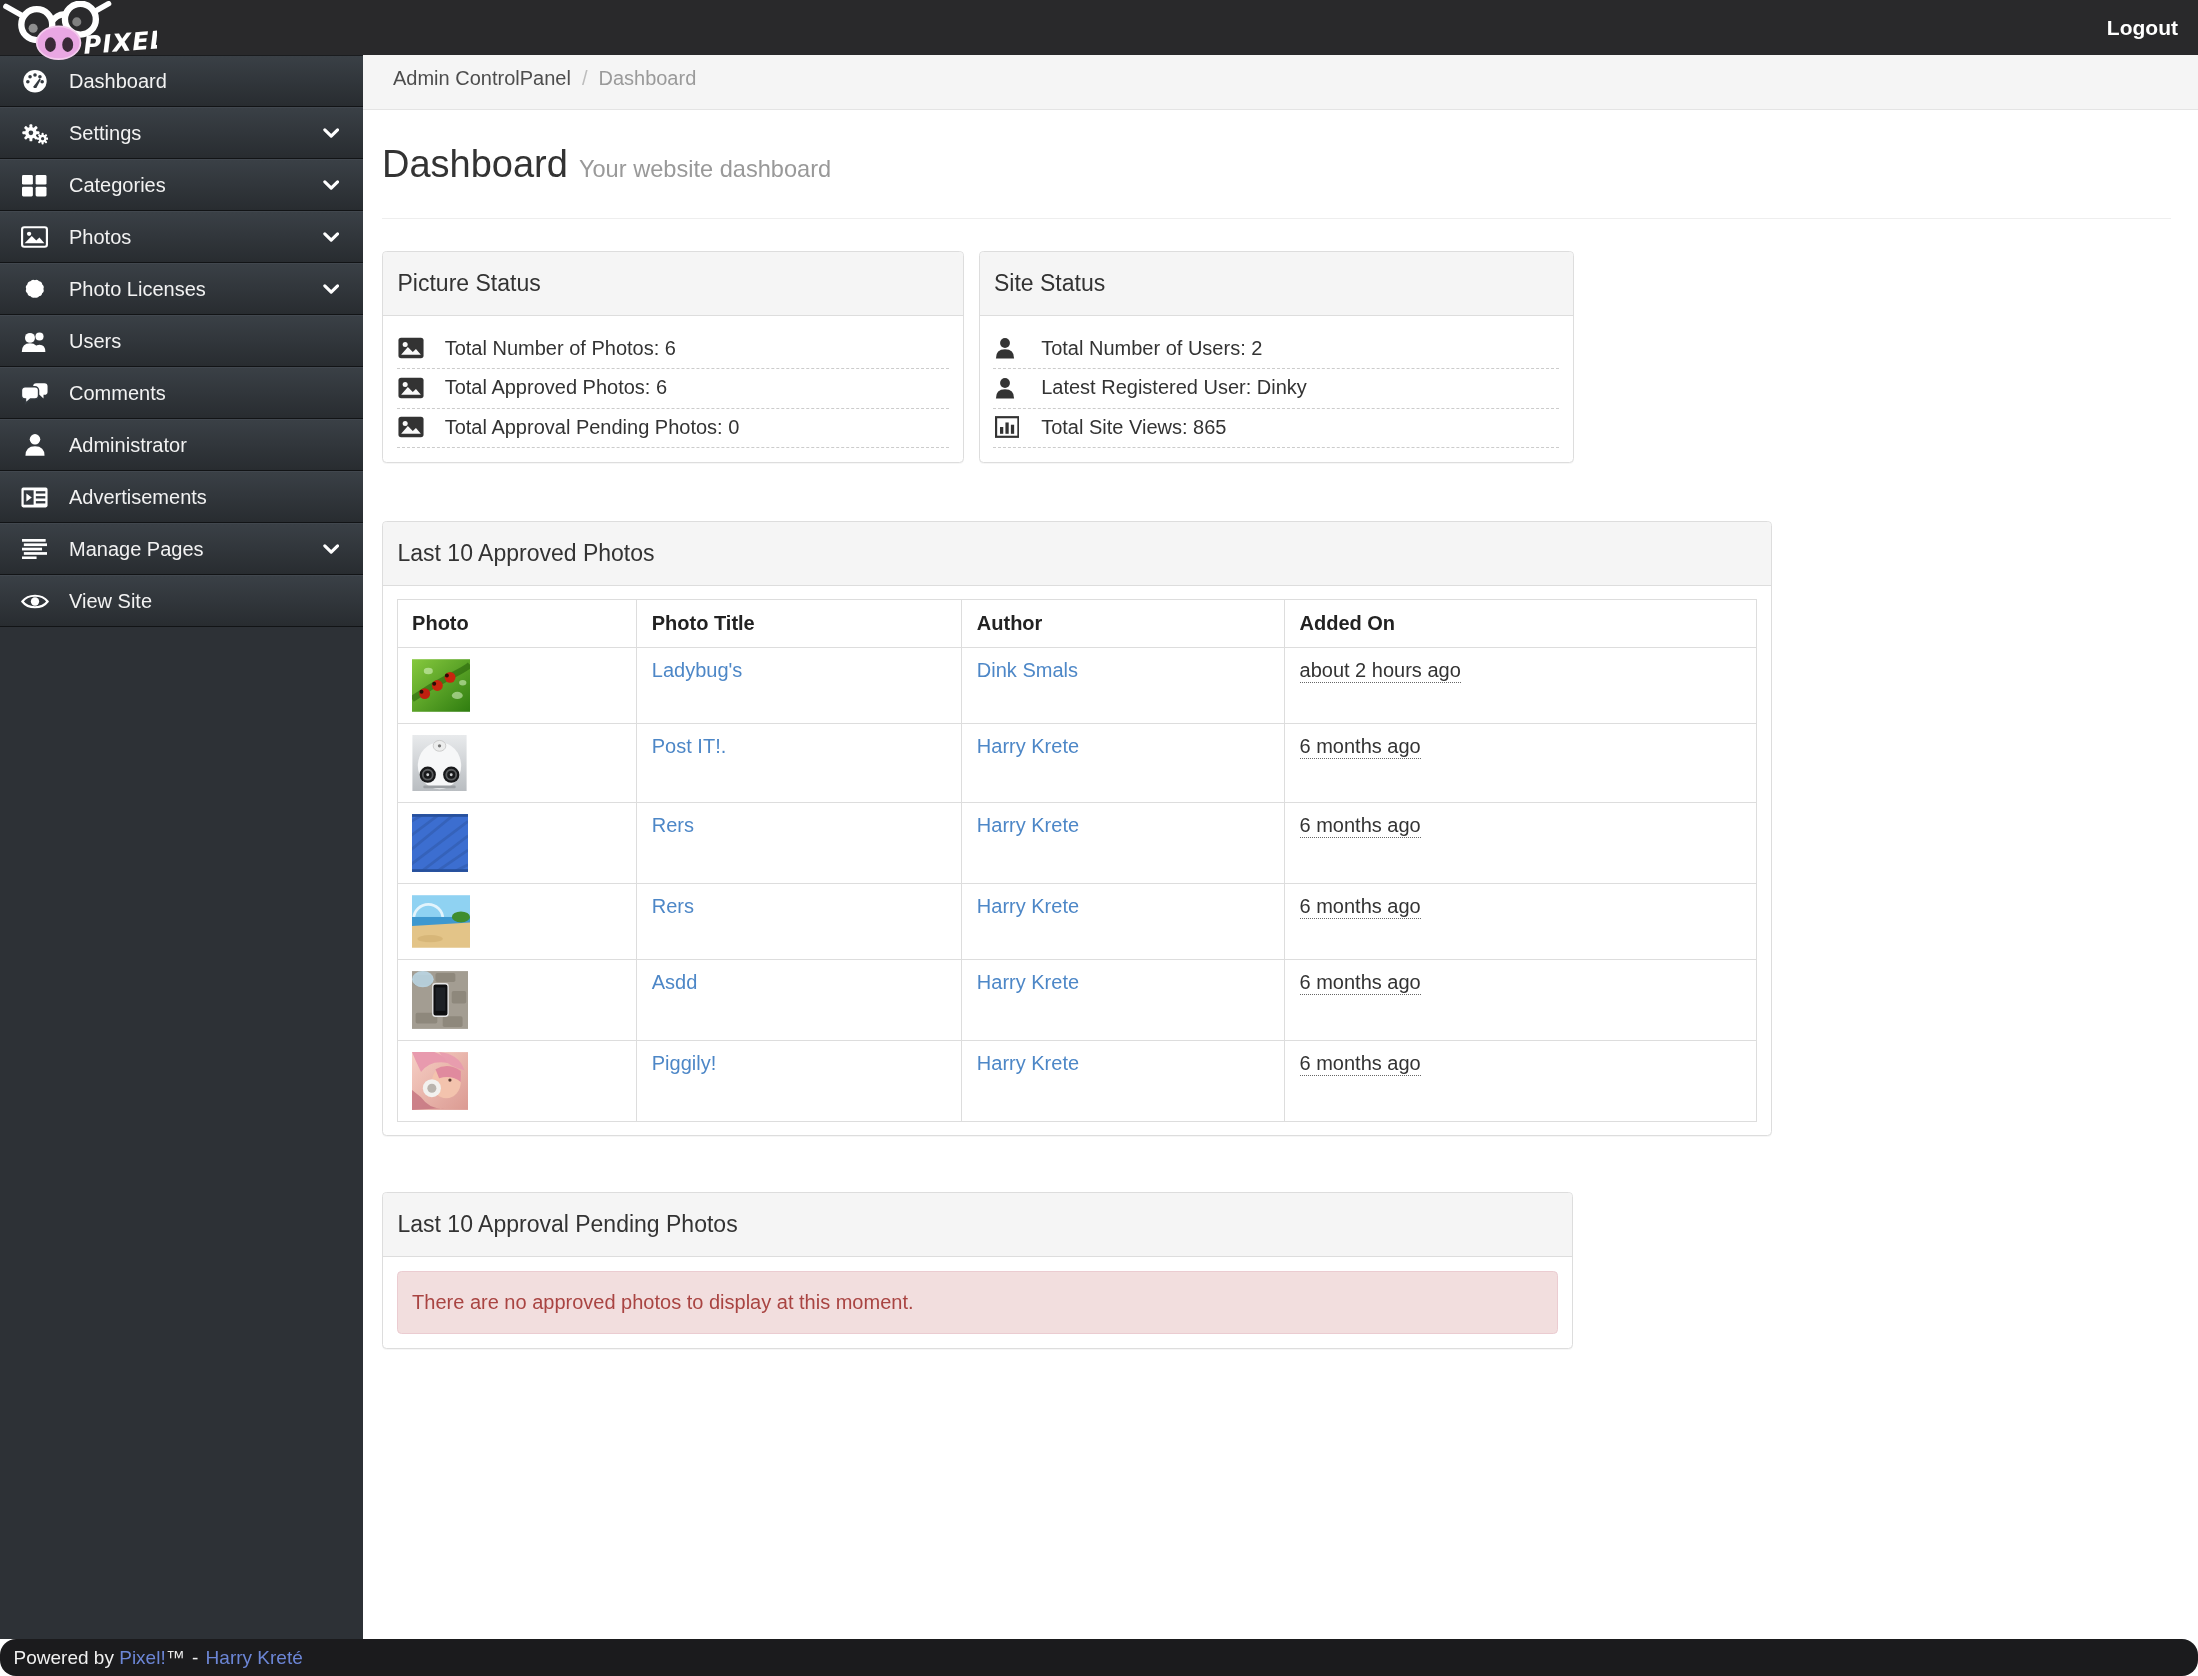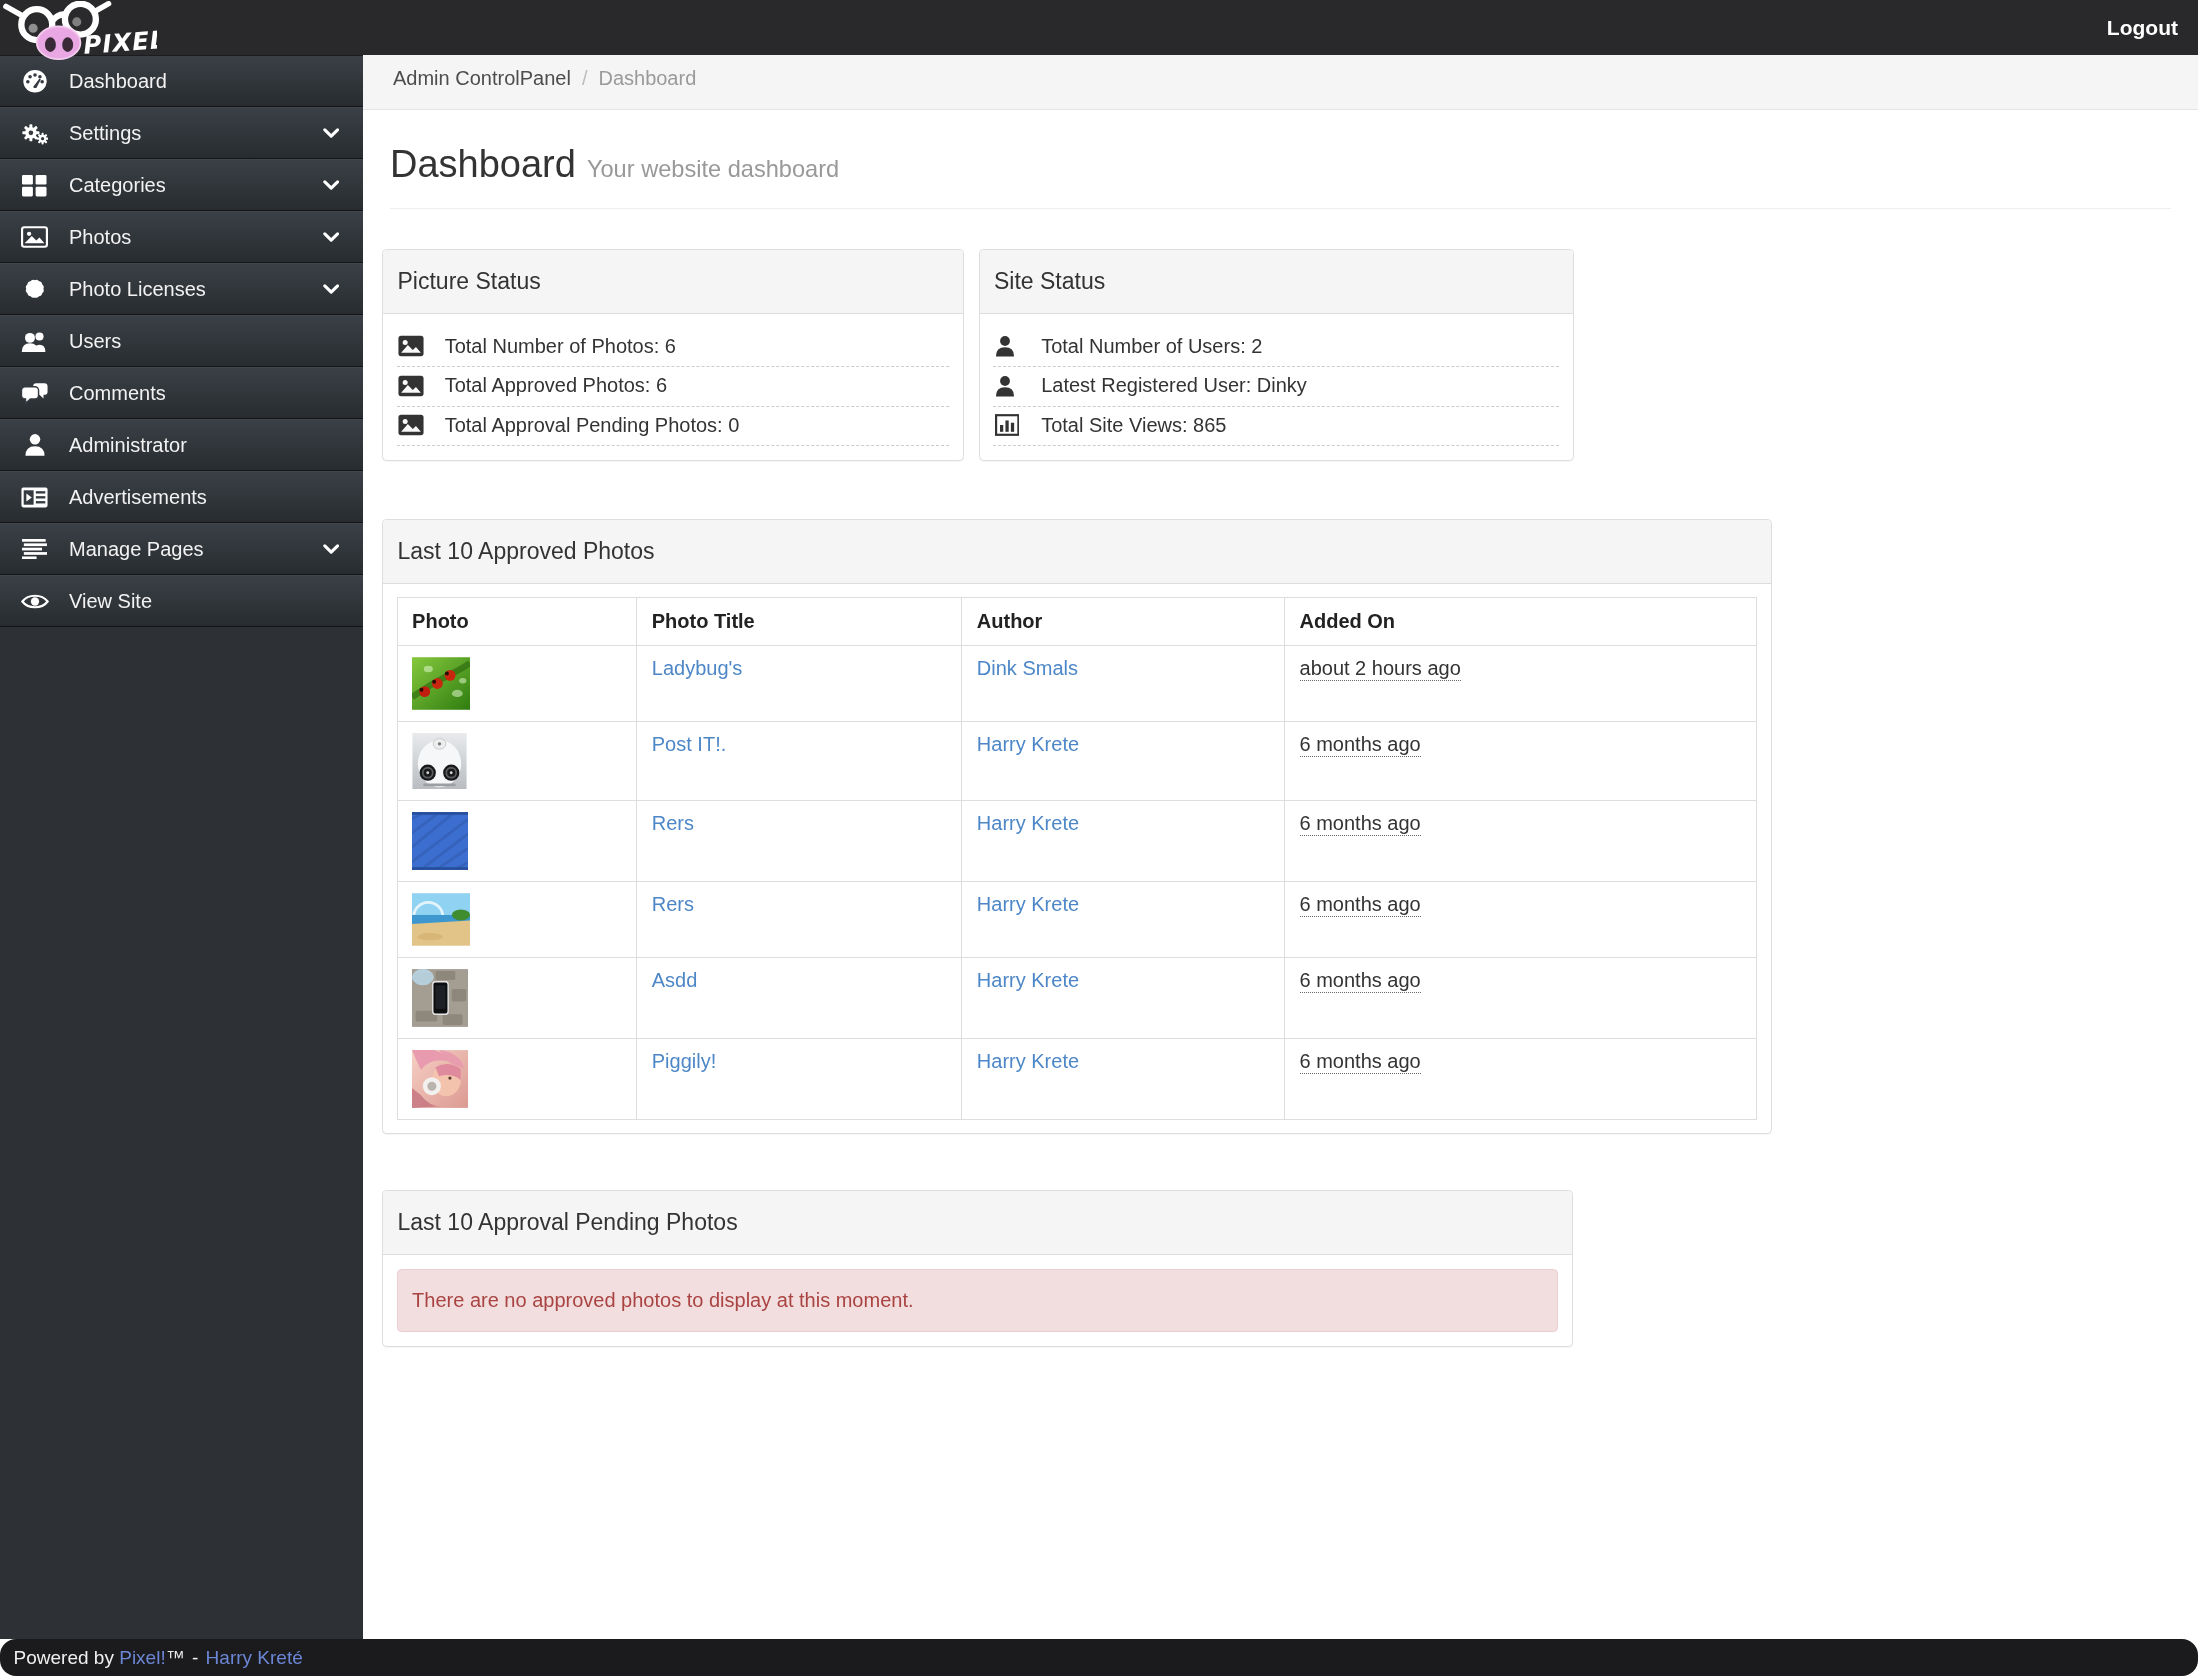--- a/index.html
+++ b/index.html
@@ -26,25 +26,25 @@
   .si-label { white-space:nowrap; }
   .si-chevron { position:absolute; right:23.6px; top:50%; transform:translateY(-50%); display:flex; }
   
   .main { flex:1 1 auto; background:#fff; min-width:0; display:flex; flex-direction:column; }
   .breadcrumb-bar { height:55px; background:#f5f5f5; border-bottom:0.9px solid #e4e4e4;
                     line-height:46px; padding-left:30px; font-size:20px; flex:0 0 auto; }
   .bc-root { color:#4d4d4d; text-decoration:none; cursor:pointer; }
   .bc-sep  { color:#bdbdbd; margin:0 11px; }
   .bc-cur  { color:#9a9a9a; }
   .content { padding:0 27px 0 19px; }
-  .page-header { margin-top:33px; padding-bottom:22px; border-bottom:0.9px solid #eee;margin-left:8px; }
+  .page-header { margin-top:33px; padding-bottom:32px; border-bottom:0.9px solid #eee; }
   .page-header h1 { font-size:38px; font-weight:400; color:#333; display:inline; }
   .page-header .subtitle { font-size:23.6px; color:#999; margin-left:11px; font-weight:400; }
   
-  .row-status { display:flex; gap:14.5px; margin-top:40px; width:1349px; }
+  .row-status { display:flex; gap:14.5px; margin-top:32px; width:1349px; }
   .panel { border:0.9px solid #ddd; border-radius:4.5px; background:#fff; box-shadow:0 0.9px 0.9px rgba(0,0,0,.04); }
   .panel-heading { background:#f5f5f5; border-bottom:0.9px solid #ddd; border-radius:3.6px 3.6px 0 0;
                    padding:18px 14.5px; font-size:23px; color:#333; }
   .panel-body { padding:13.6px; }
   .p-picture { width:582px; }
   .p-site    { width:595px; }
   .status-li { display:flex; align-items:center; padding:7.3px 1.8px 8.2px;
                border-bottom:0.9px dashed #ccc; font-size:20px; color:#333; }
   .status-ico { width:29px; margin-right:17.3px; display:flex; flex:0 0 29px; }
   

